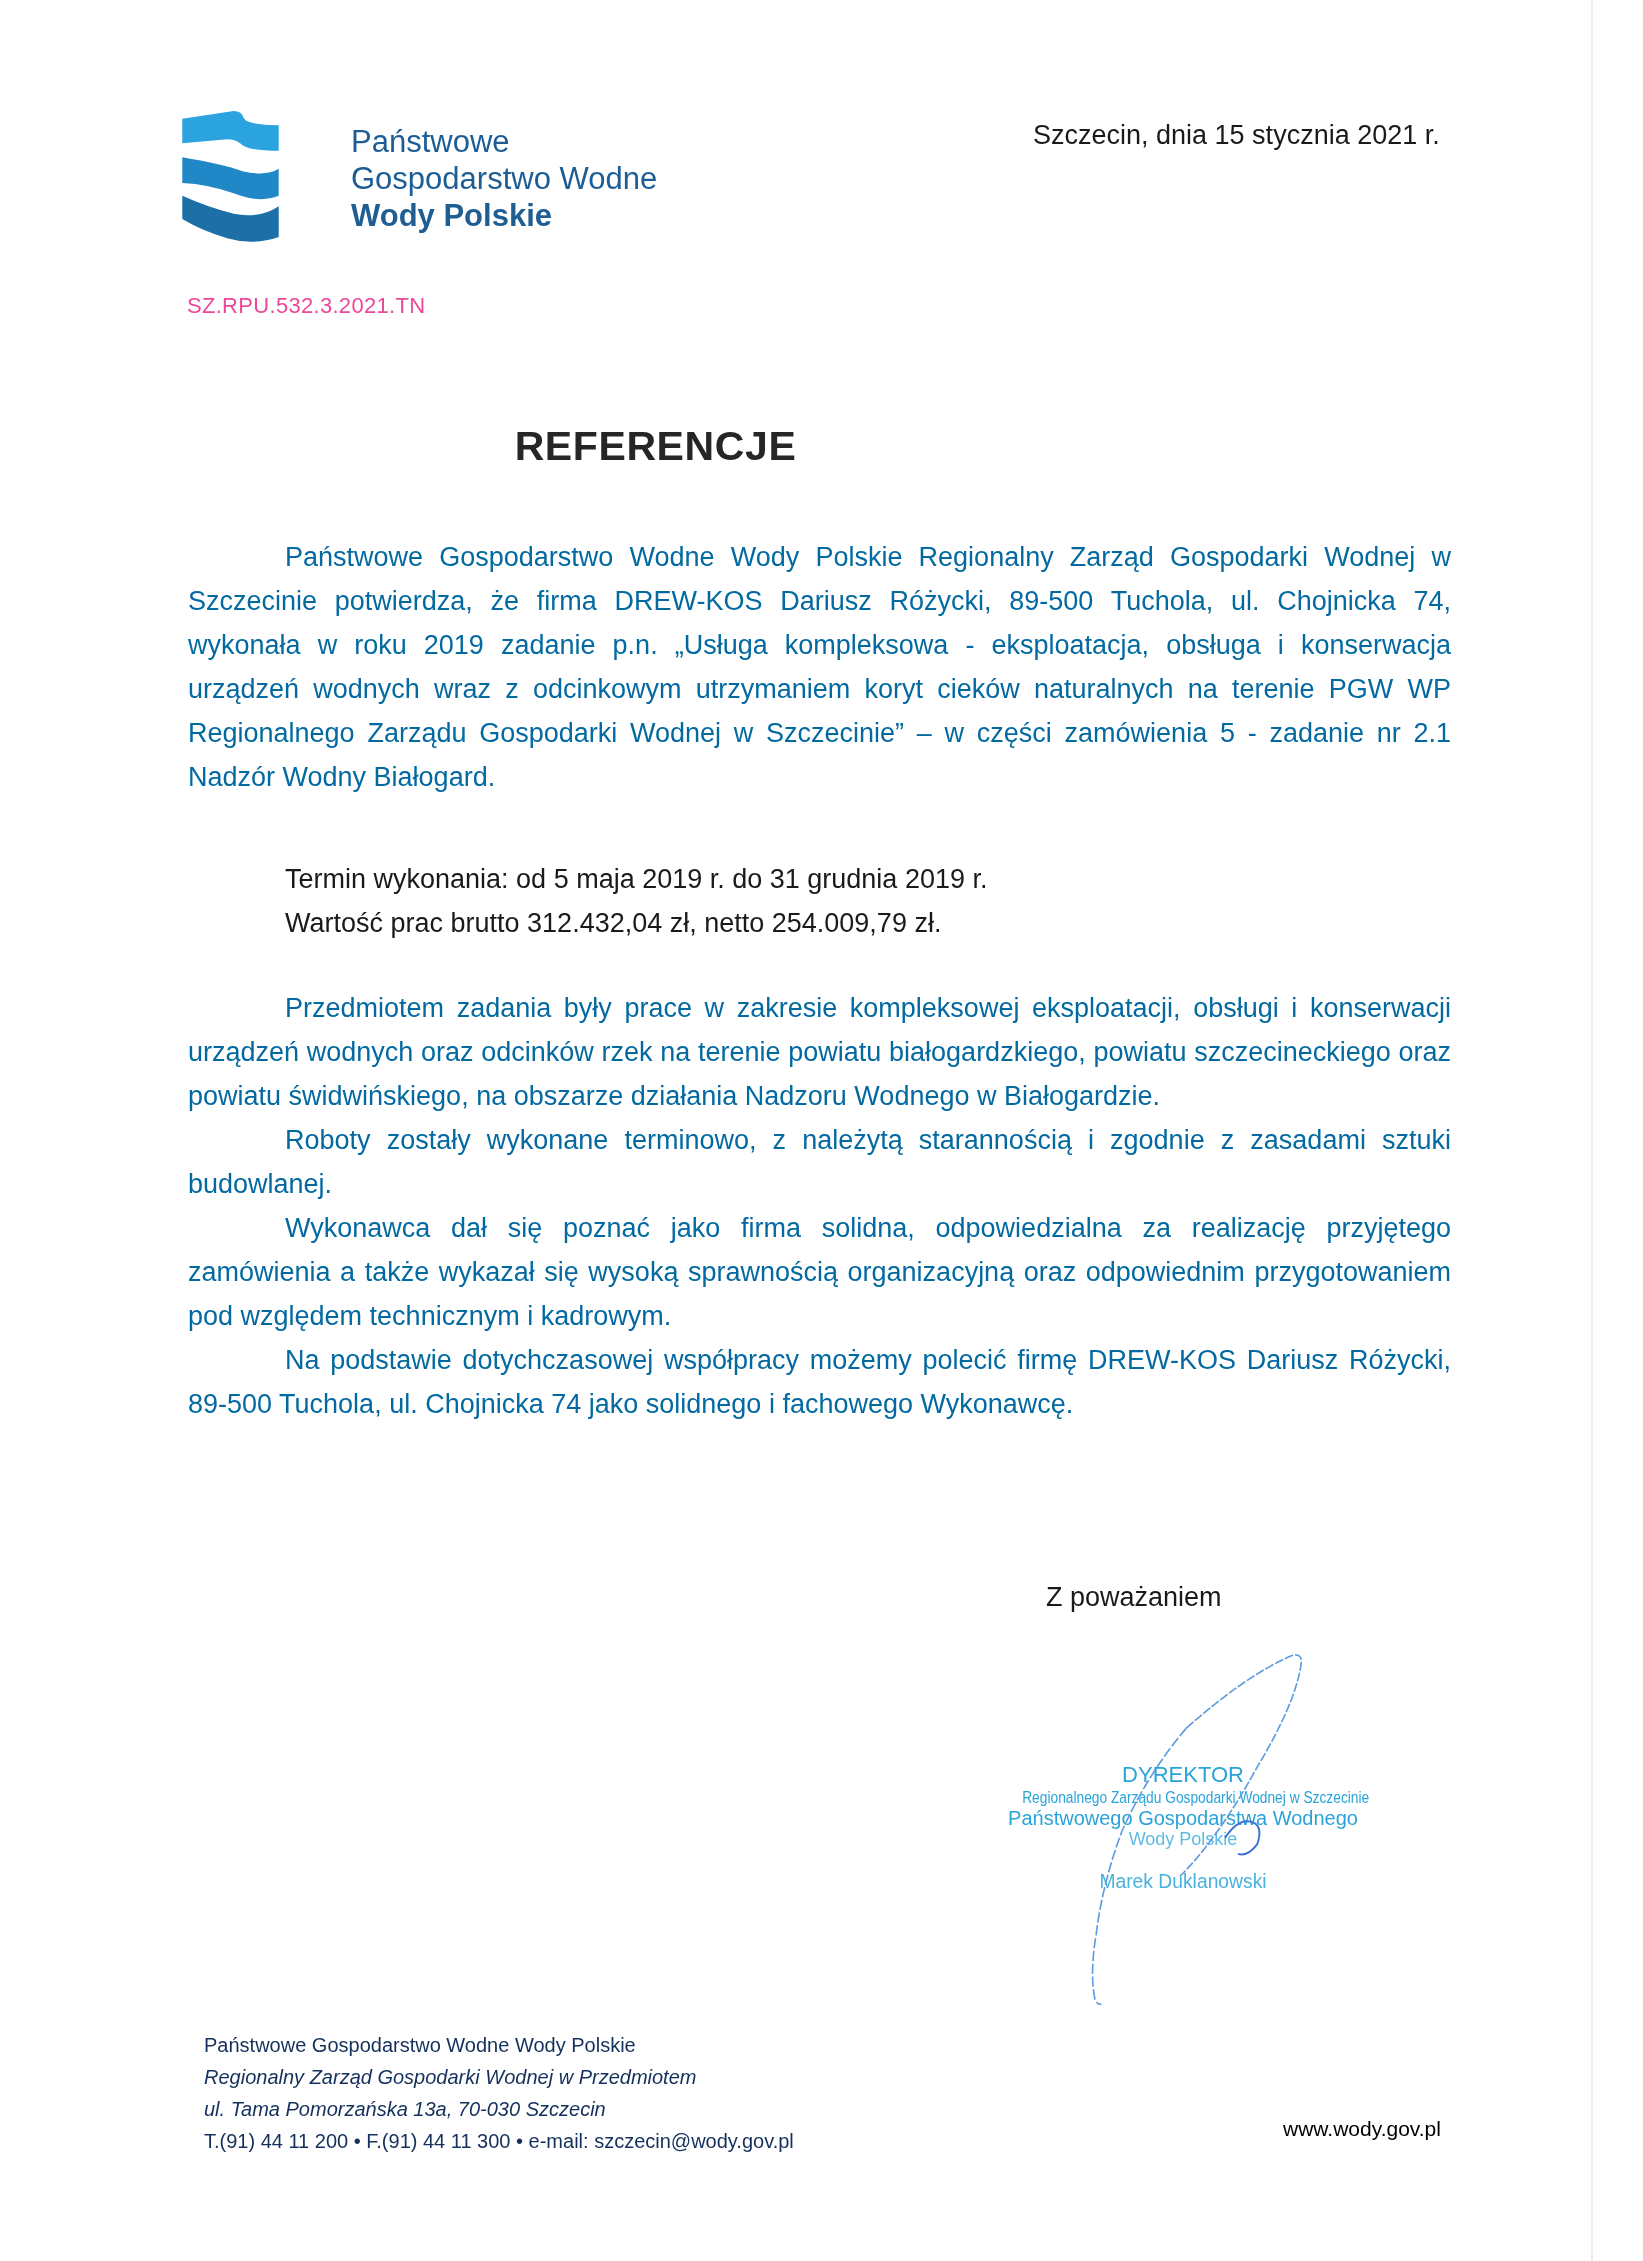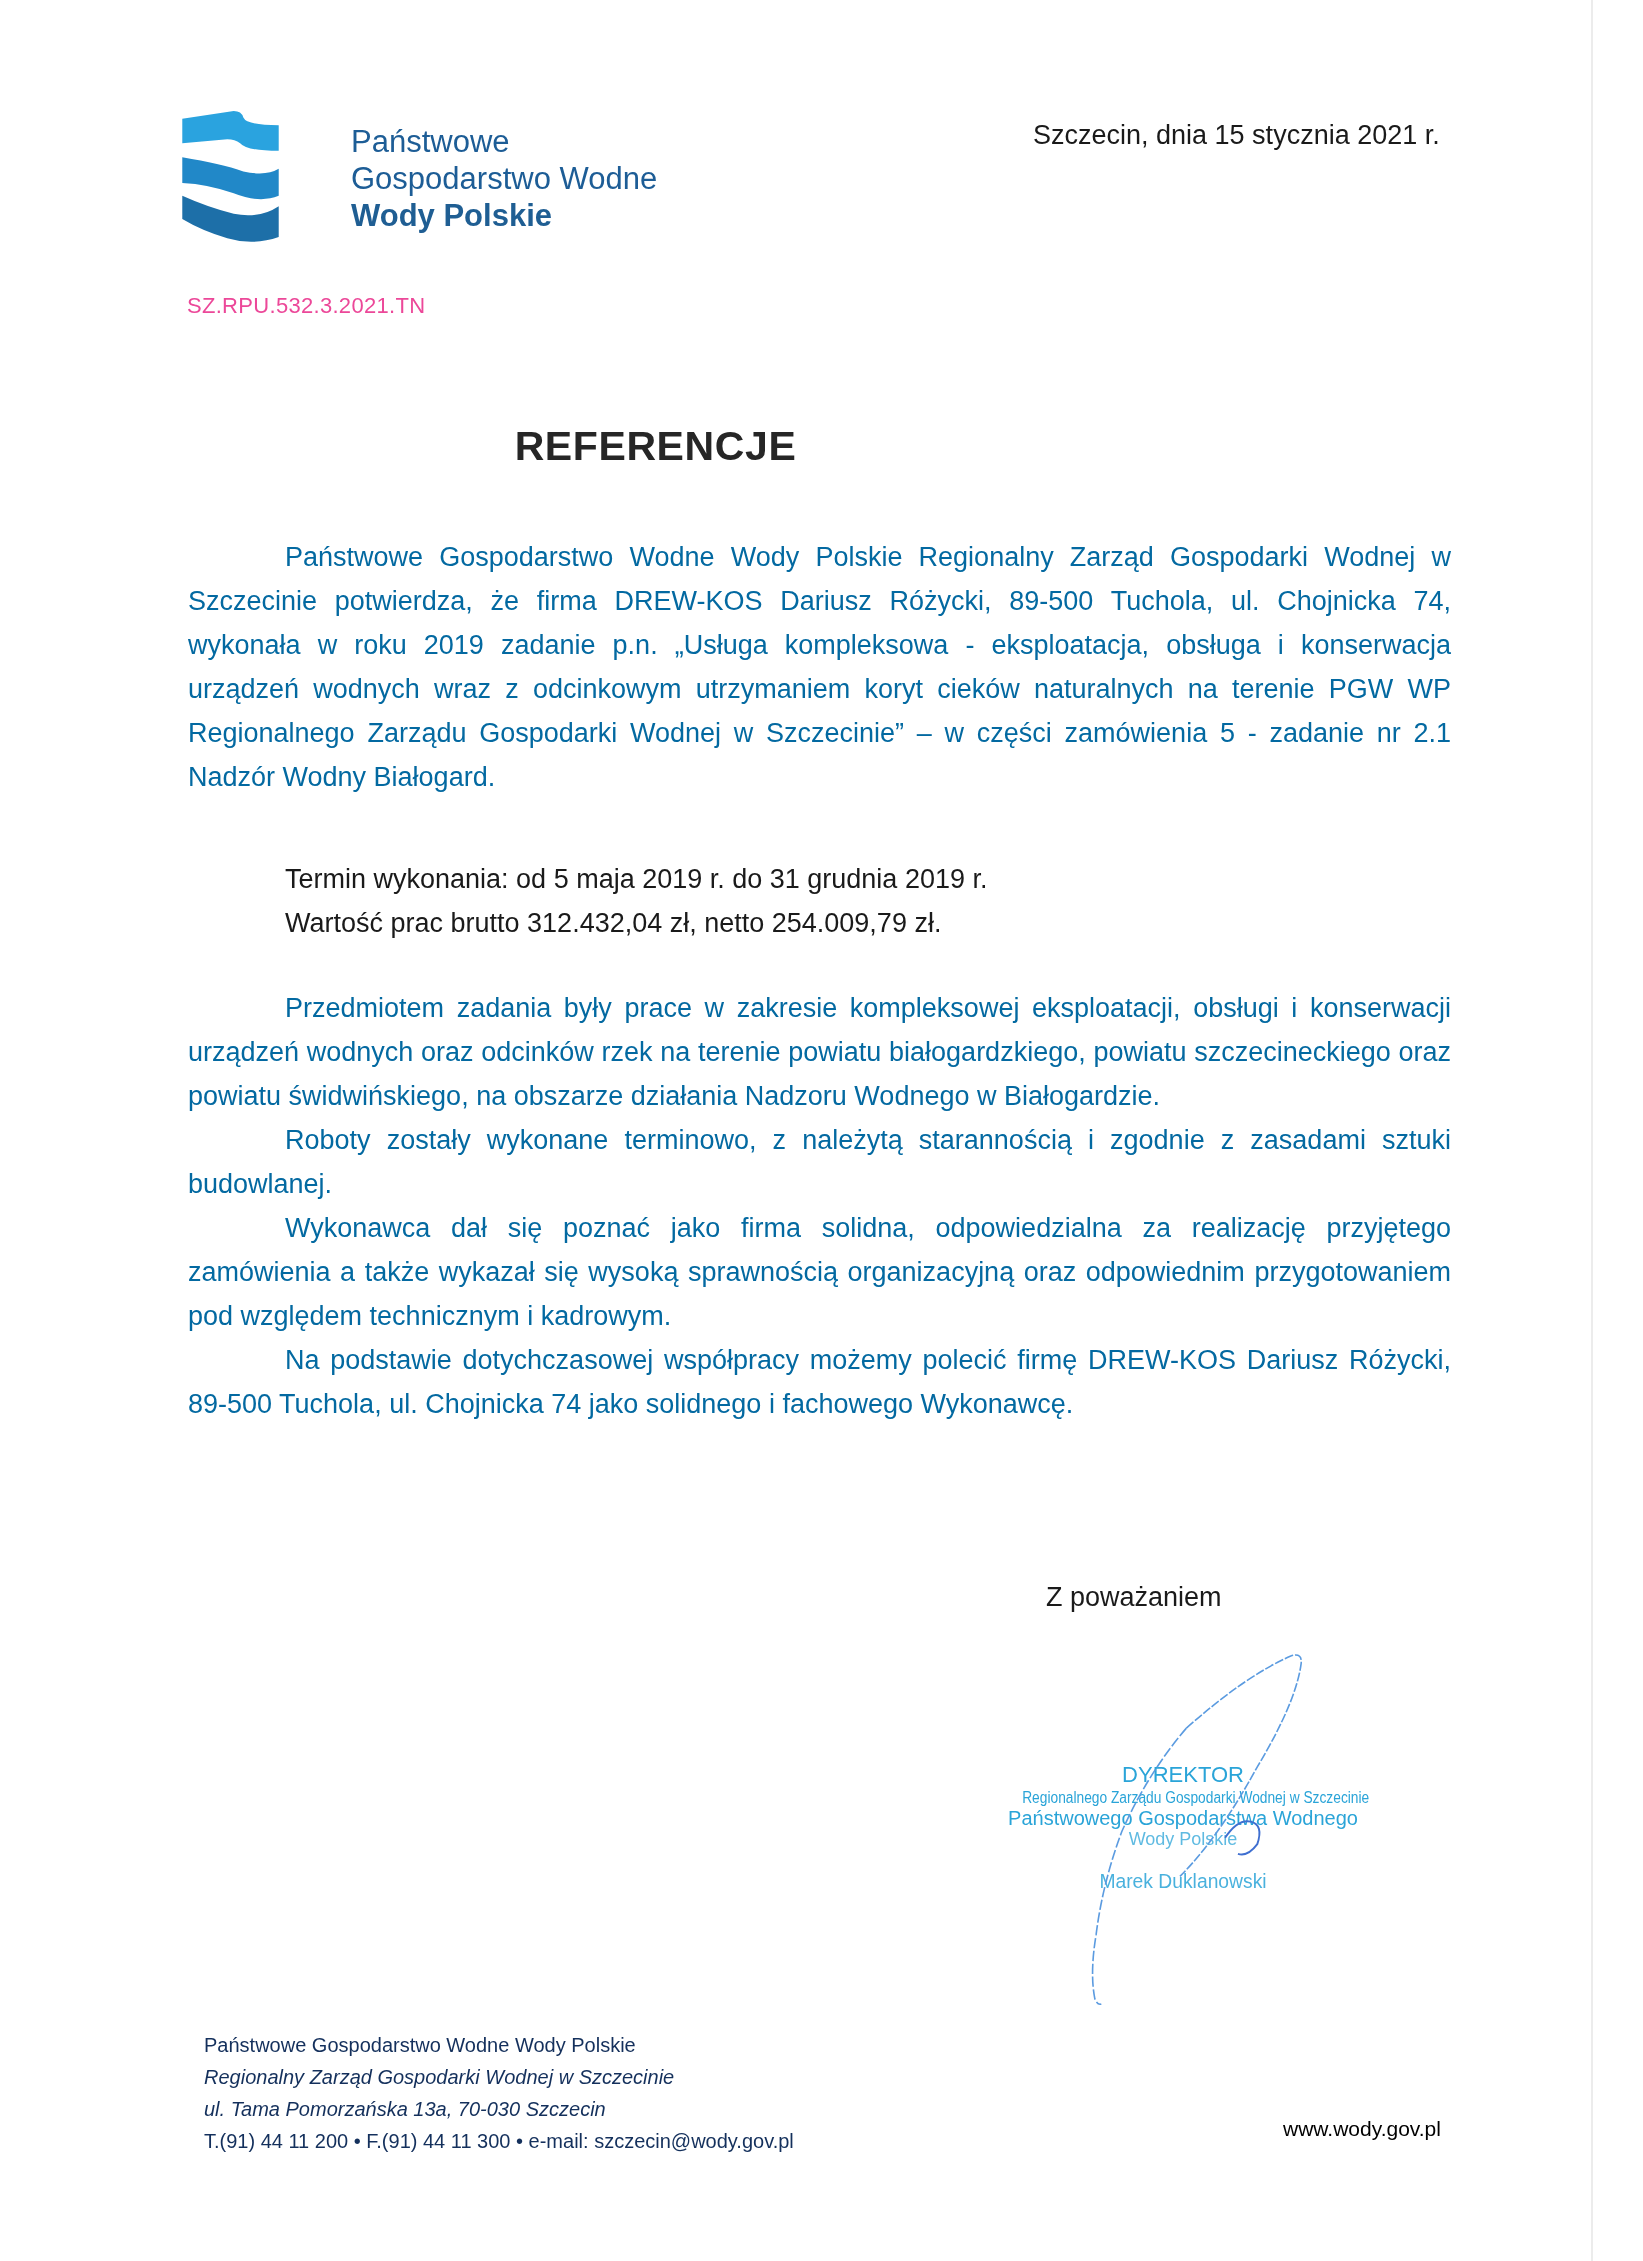--- a/index.html
+++ b/index.html
@@ -90,18 +90,18 @@
 </div>
 
 <svg class="signature-svg" viewBox="0 0 560 640">
   <path d="M300 200 Q390 120 462 88 Q480 82 478 100 Q470 160 410 260 Q350 370 290 430" fill="none" stroke="#5b9be0" stroke-width="2.5" stroke-dasharray="14 3"></path>
   <path d="M300 200 Q240 270 200 360 Q170 440 160 520 Q150 580 158 620 Q162 630 168 628" fill="none" stroke="#5b9be0" stroke-width="2.5" stroke-dasharray="16 4"></path>
   <path d="M360 370 Q380 340 400 345 Q420 350 410 380 Q395 400 380 395" fill="none" stroke="#3f6fd0" stroke-width="3"></path>
 </svg>
 
 <div class="footer">
   <div>Państwowe Gospodarstwo Wodne Wody Polskie</div>
-  <div class="it">Regionalny Zarząd Gospodarki Wodnej w Szczecinie</div>
+  <div class="it">Regionalny Zarząd Gospodarki Wodnej w Przedmiotem</div>
   <div class="it">ul. Tama Pomorzańska 13a, 70-030 Szczecin</div>
   <div>T.(91) 44 11 200 • F.(91) 44 11 300  • e-mail: szczecin@wody.gov.pl</div>
 </div>
 <div class="website">www.wody.gov.pl</div>
 
 
 </body></html>

